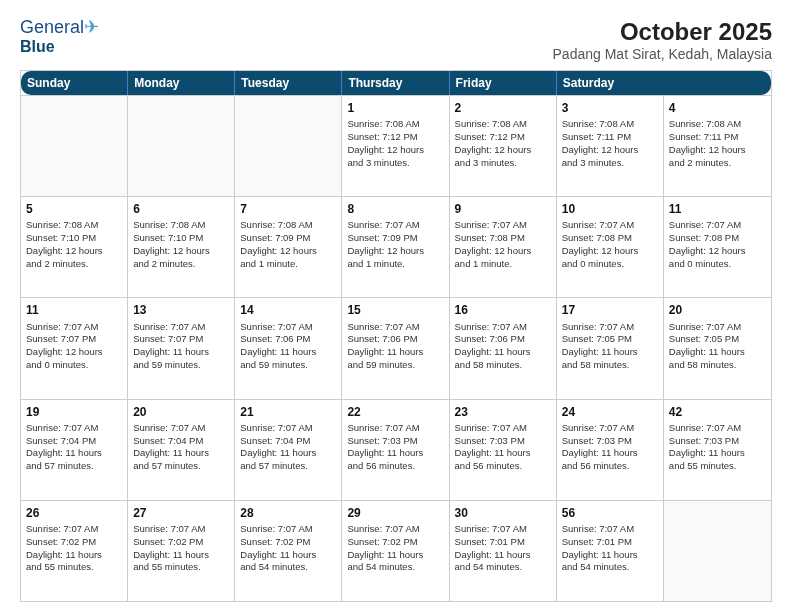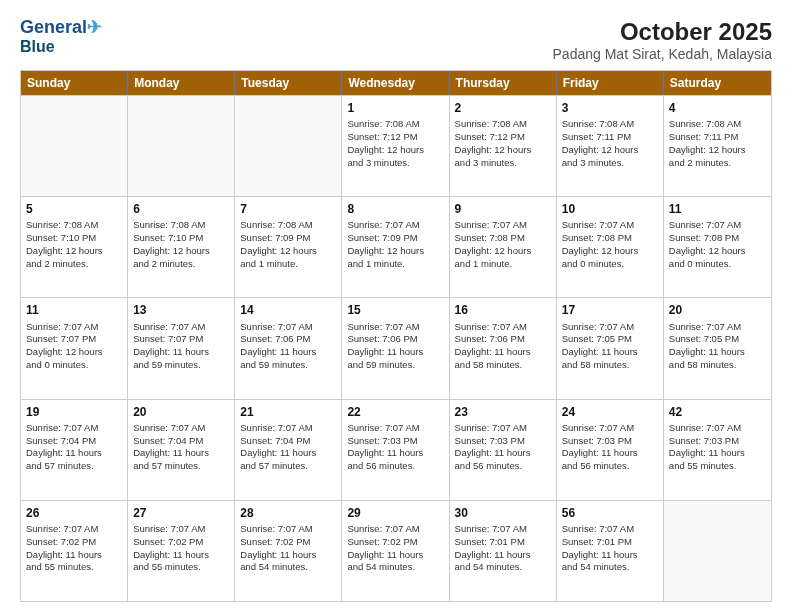--- a/index.html
+++ b/index.html
@@ -22,21 +22,21 @@
       justify-content: space-between;
       align-items: flex-start;
       margin-bottom: 8px;
     }
     .logo {
       display: flex;
       align-items: center;
     }
     .logo-text {
       font-size: 18px;
-      font-weight: bold;
+      font-weight: normal;
       color: #1a4f8a;
       line-height: 1.1;
     }
     .logo-text span {
       color: #4a9fd4;
     }
     .title-block {
       text-align: right;
     }
     .month-title {
@@ -50,21 +50,22 @@
     }
     .calendar {
       flex: 1;
       display: flex;
       flex-direction: column;
       border: 1px solid #ccc;
     }
     .cal-header {
       display: grid;
       grid-template-columns: repeat(7, 1fr);
-      background: #a16207;
+      background: #0c4a6e;
+      border-radius: 10px;
     }
     .cal-header-cell {
       color: #fff;
       font-size: 12px;
       font-weight: bold;
       padding: 5px 6px;
       text-align: left;
       border-right: 1px solid #4a7ac8;
     }
     .cal-header-cell:last-child { border-right: none; }
@@ -114,21 +115,20 @@
       <div class="month-title">October 2025</div>
       <div class="location">Padang Mat Sirat, Kedah, Malaysia</div>
     </div>
   </div>
 
   <div class="calendar">
     <div class="cal-header">
     <div class="cal-header-cell">Sunday</div>
         <div class="cal-header-cell">Monday</div>
         <div class="cal-header-cell">Tuesday</div>
-        <div class="cal-header-cell">Wednesday</div>
         <div class="cal-header-cell">Thursday</div>
         <div class="cal-header-cell">Friday</div>
         <div class="cal-header-cell">Saturday</div>
       </div>
     <div class="cal-body">
     <div class="cal-row">
           <div class="cal-cell empty"></div>
           <div class="cal-cell empty"></div>
           <div class="cal-cell empty"></div>
           <div class="cal-cell">

